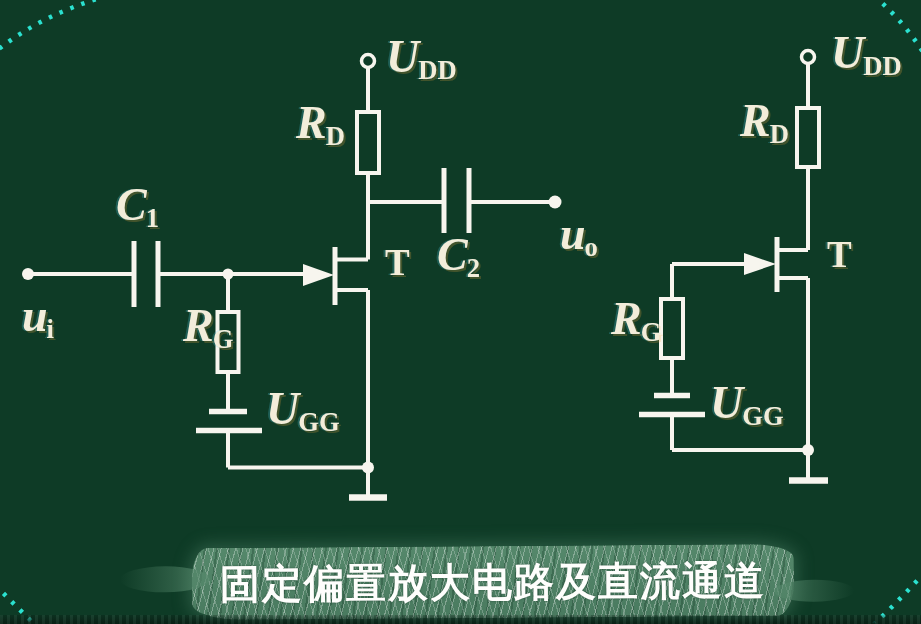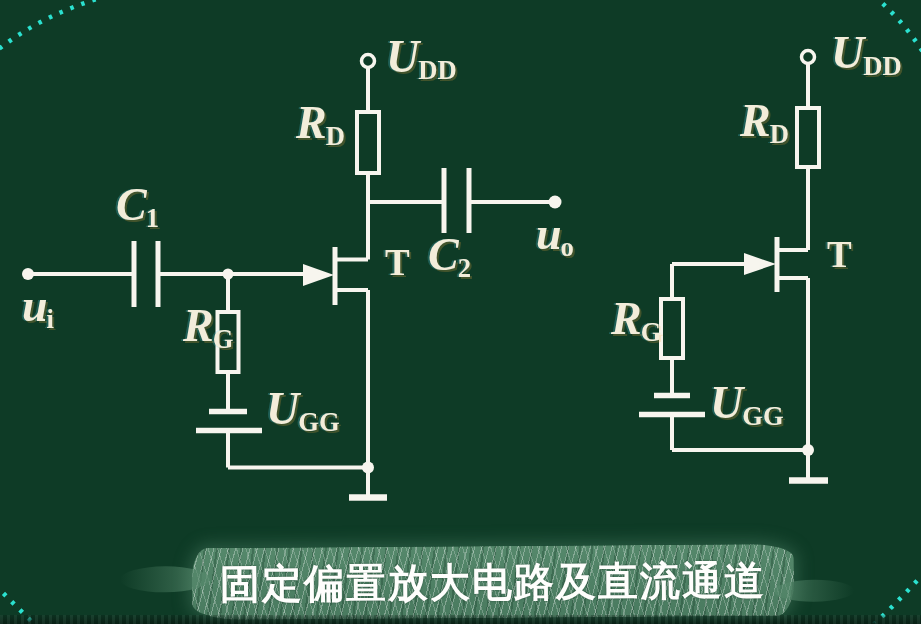--- a/index.html
+++ b/index.html
@@ -188,29 +188,29 @@
       <line class="wire" x1="672" y1="417" x2="672" y2="450"></line>
       <line class="wire" x1="672" y1="450" x2="808" y2="450"></line>
       <line class="wire" x1="808" y1="278" x2="808" y2="450"></line>
       <circle class="dot" cx="808" cy="450" r="6"></circle>
 
       <line class="wire" x1="808" y1="450" x2="808" y2="478"></line>
       <line class="gnd" x1="789" y1="480.5" x2="828" y2="480.5"></line>
     </g>
   </svg>
 
-  <div class="lbl" style="left:22px;top:283px;text-align:center;"><span>u</span><span class="sub">i</span></div>
+  <div class="lbl" style="left:22px;top:293px;text-align:center;"><span>u</span><span class="sub">i</span></div>
   <div class="lbl" style="left:116px;top:182px;"><span>C</span><span class="sub">1</span></div>
   <div class="lbl" style="left:183px;top:303px;"><span>R</span><span class="sub">G</span></div>
   <div class="lbl" style="left:266px;top:386px;"><span>U</span><span class="sub">GG</span></div>
   <div class="lbl" style="left:296px;top:100px;"><span>R</span><span class="sub">D</span></div>
   <div class="lbl" style="left:386px;top:34px;"><span>U</span><span class="sub">DD</span></div>
   <div class="lbl plain" style="left:385px;top:244px;"><span>T</span></div>
-  <div class="lbl" style="left:428px;top:232px;"><span>C</span><span class="sub">2</span></div>
-  <div class="lbl" style="left:536px;top:211px;font-family:Liberation Serif, serif;"><span>u</span><span class="sub">o</span></div>
+  <div class="lbl" style="left:437px;top:232px;"><span>C</span><span class="sub">2</span></div>
+  <div class="lbl" style="left:560px;top:211px;font-family:Liberation Serif, serif;"><span>u</span><span class="sub">o</span></div>
 
   <div class="lbl" style="left:740px;top:98px;"><span>R</span><span class="sub">D</span></div>
   <div class="lbl" style="left:831px;top:30px;"><span>U</span><span class="sub">DD</span></div>
   <div class="lbl plain" style="left:827px;top:236px;"><span>T</span></div>
   <div class="lbl" style="left:611px;top:296px;"><span>R</span><span class="sub">G</span></div>
   <div class="lbl" style="left:710px;top:380px;"><span>U</span><span class="sub">GG</span></div>
 
   <div class="caption-smear">
     <div class="caption-text">固定偏置放大电路及直流通道</div>
   </div>

